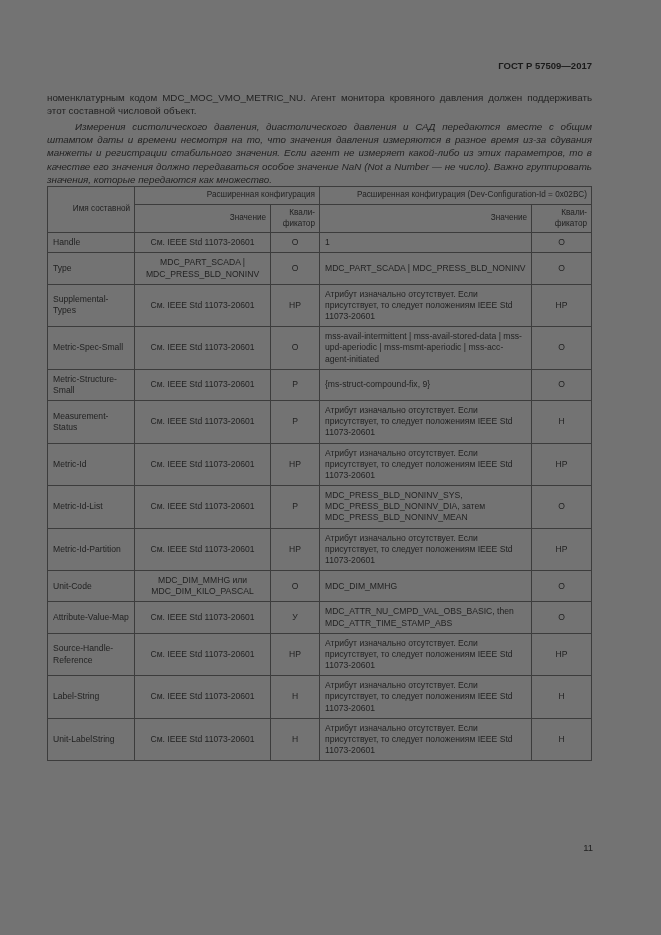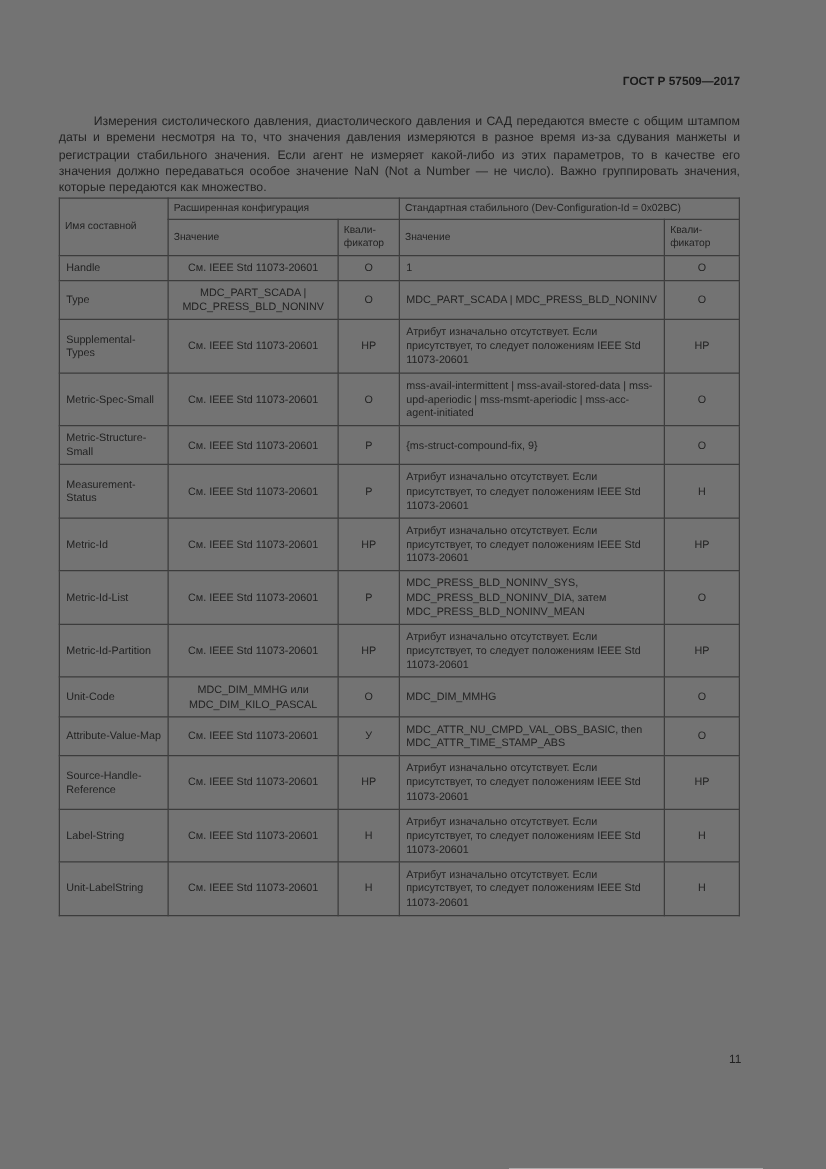--- a/index.html
+++ b/index.html
@@ -51,21 +51,21 @@
     border: 1px solid #3c3c3c;
     padding: 4px 5px;
     vertical-align: middle;
     overflow-wrap: break-word;
     word-wrap: break-word;
     line-height: 1.3;
   }
   table.attr-table th {
     font-weight: normal;
     font-size: 8.2px;
-    text-align: left;
+    text-align: right;
     padding: 3px 4px;
   }
   .col-name  { width: 16%; }
   .col-val1  { width: 25%; }
   .col-qual1 { width: 9%;  }
   .col-val2  { width: 39%; }
   .col-qual2 { width: 11%; }
   td.cell-name { text-align: left; }
   td.cell-ext_value { text-align: center; }
   td.cell-ext_qual { text-align: center; }
@@ -80,36 +80,37 @@
   }
 </style>
 </head>
 <body>
 
 <div class="page">
   <div class="content">
 
     <div class="doc-header">ГОСТ Р 57509—2017</div>
 
+    <p class="para">номенклатурным кодом MDC_MOC_VMO_METRIC_NU. Агент монитора кровяного давления должен поддерживать этот составной числовой объект.</p>
     <p class="para indent">Измерения систолического давления, диастолического давления и САД передаются вместе с общим штампом даты и времени несмотря на то, что значения давления измеряются в разное время из-за сдувания манжеты и регистрации стабильного значения. Если агент не измеряет какой-либо из этих параметров, то в качестве его значения должно передаваться особое значение NaN (Not a Number — не число). Важно группировать значения, которые передаются как множество.</p>
 
 
     <table class="attr-table">
       <colgroup>
         <col class="col-name">
         <col class="col-val1">
         <col class="col-qual1">
         <col class="col-val2">
         <col class="col-qual2">
       </colgroup>
       <thead>
         <tr>
           <th rowspan="2">Имя составной</th>
           <th colspan="2">Расширенная конфигурация</th>
-          <th colspan="2">Стандартная стабильного (Dev-Configuration-Id = 0x02BC)</th>
+          <th colspan="2">Расширенная конфигурация (Dev-Configuration-Id = 0x02BC)</th>
         </tr>
         <tr>
           <th>Значение</th>
           <th>Квали-фикатор</th>
           <th>Значение</th>
           <th>Квали-фикатор</th>
         </tr>
       </thead>
       <tbody>
           <tr>

